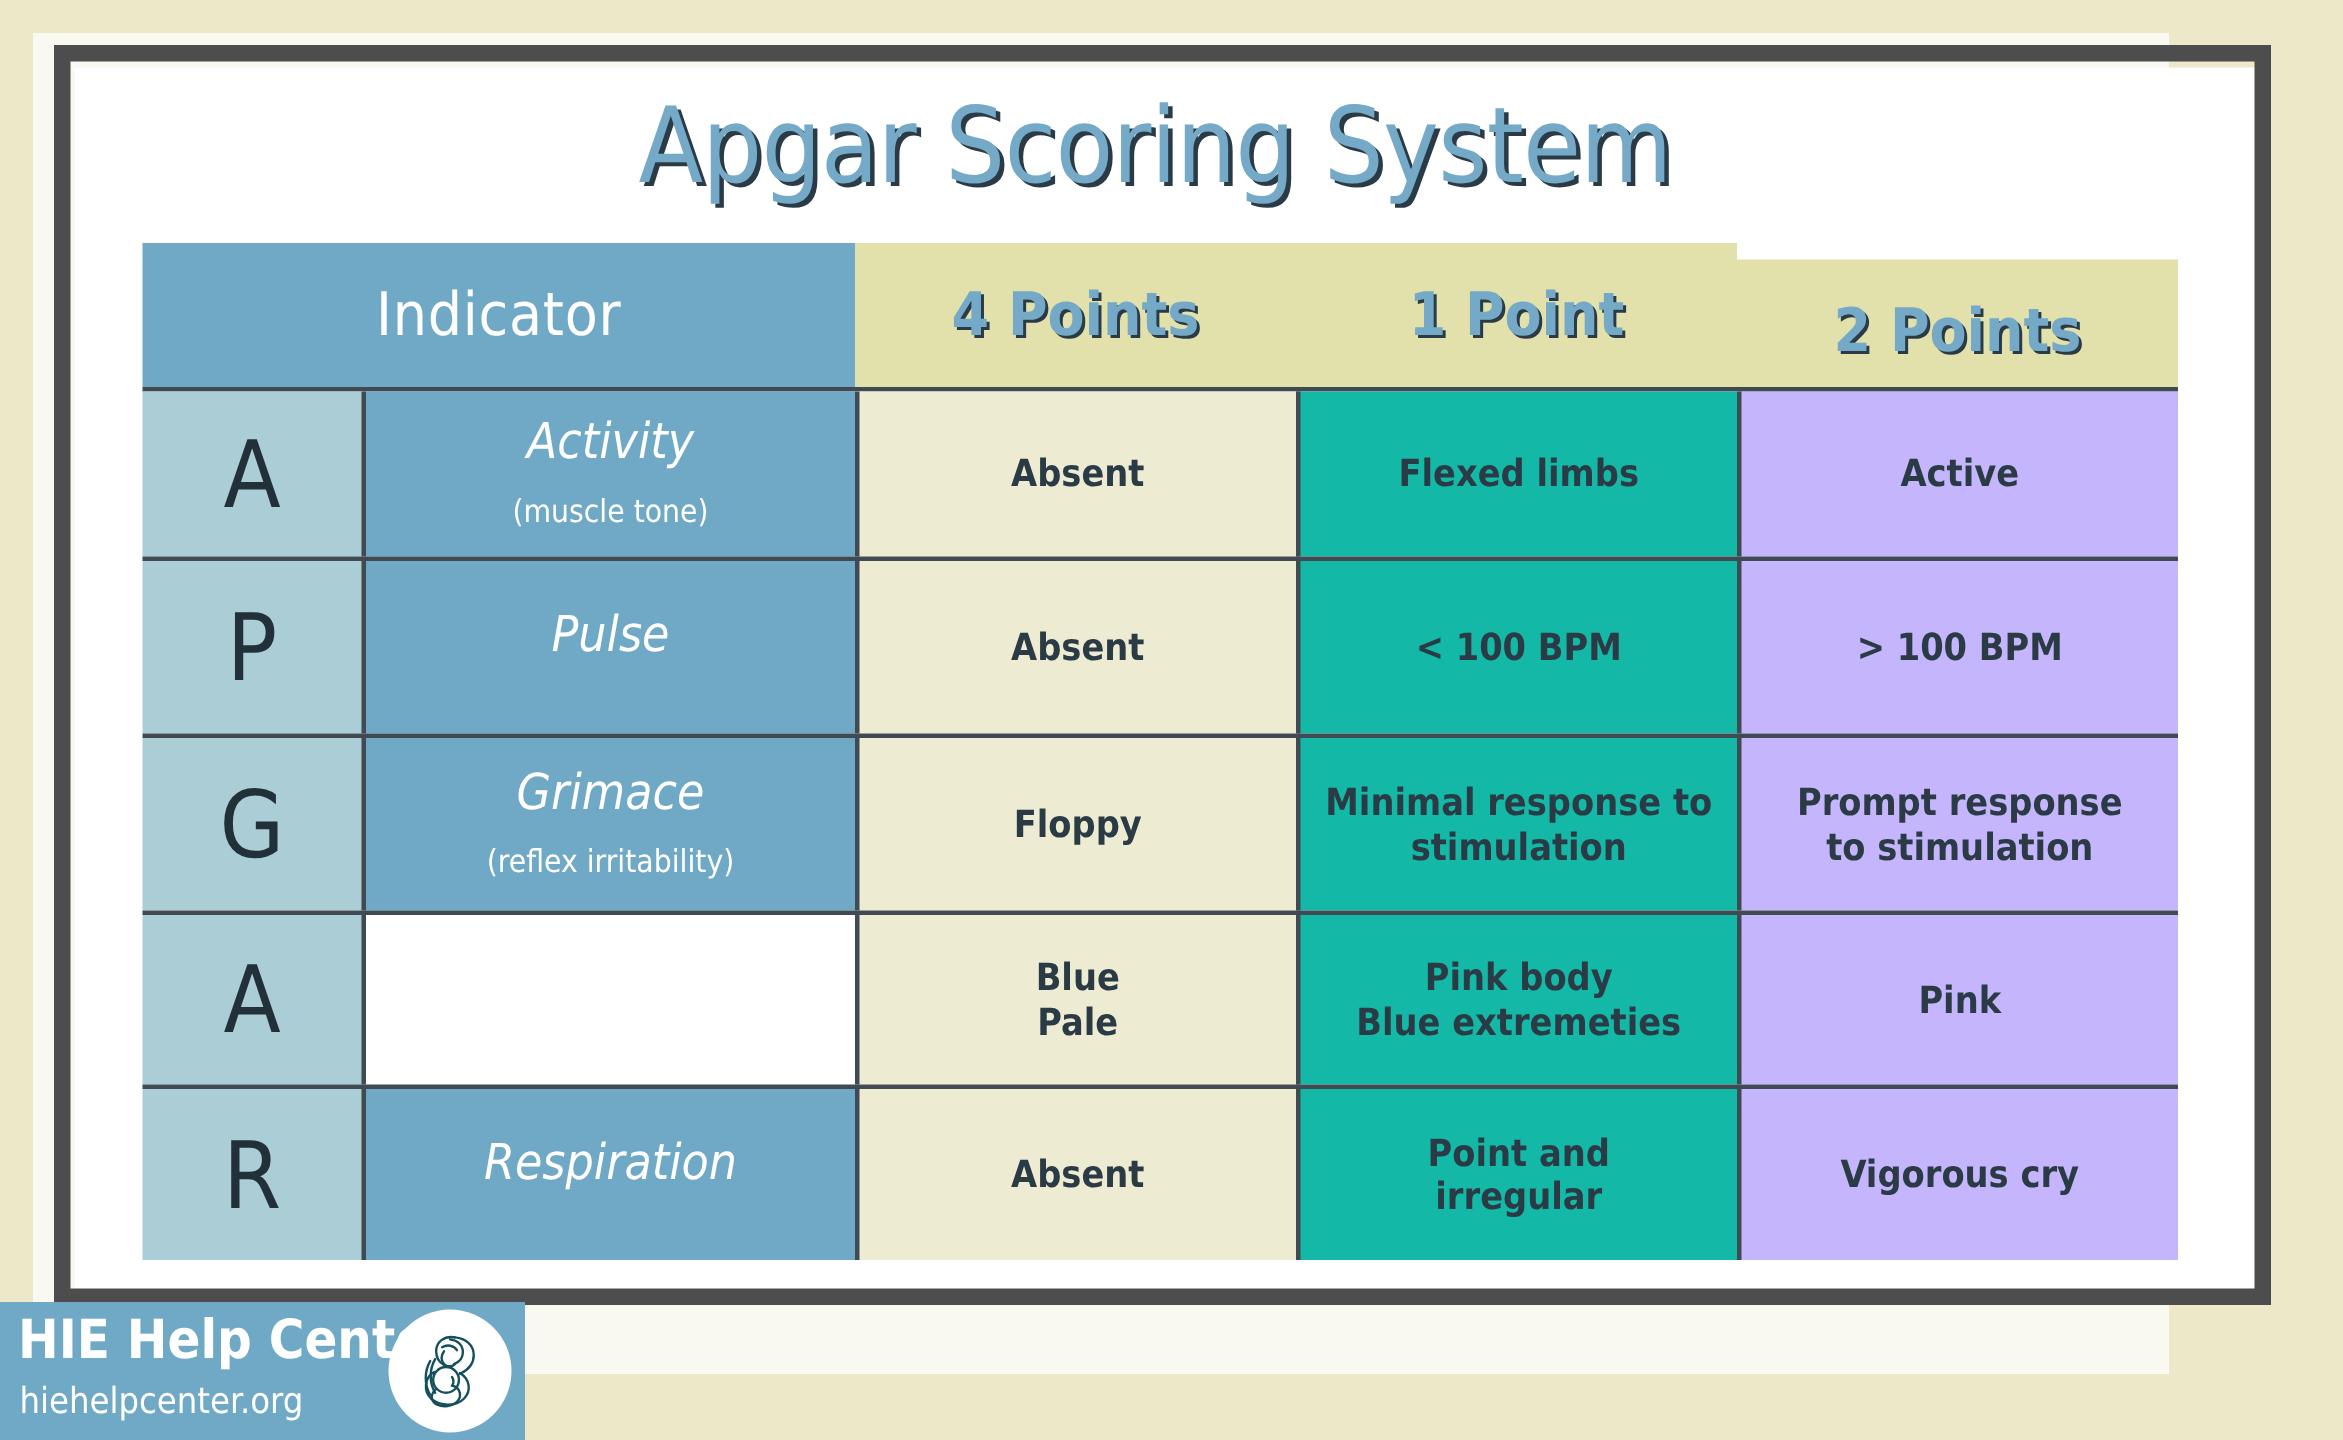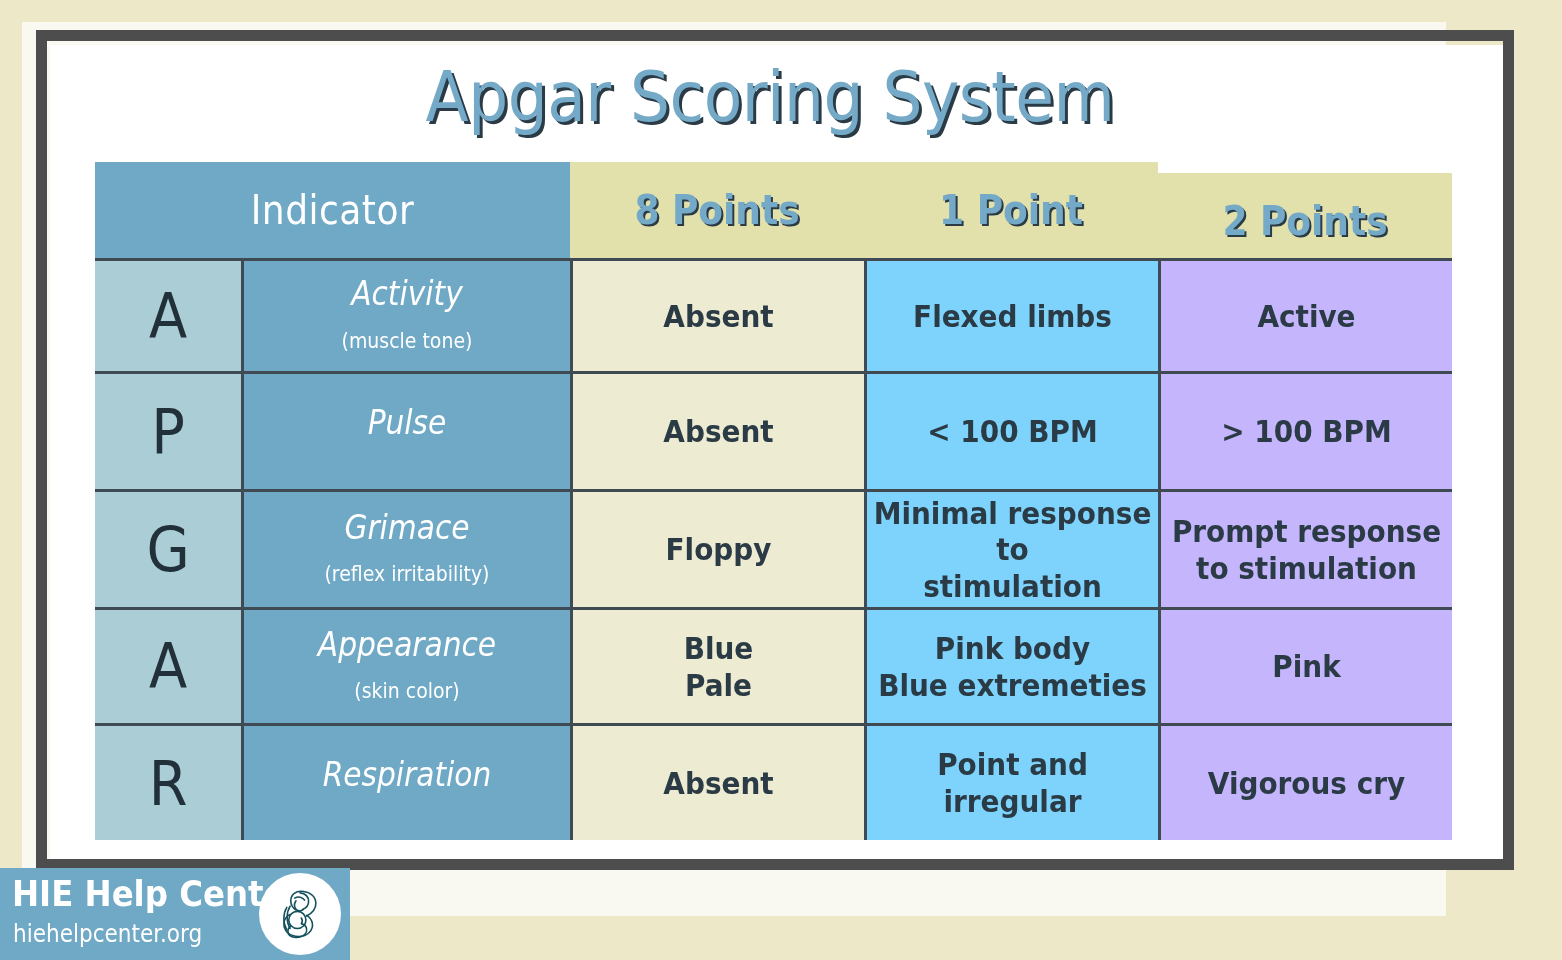--- a/index.html
+++ b/index.html
@@ -110,28 +110,28 @@
     color:#ffffff;
     flex-direction:column;
     font-family:"DejaVu Sans Condensed","Liberation Sans",sans-serif;
   }
   .c-name .nm{font-size:33px;line-height:1.05;font-style:italic;}
   .c-name .sub{font-size:21px;line-height:1.3;margin-top:16px;}
 
   .c-v{
     color:#2b3b46;
     font-family:"DejaVu Sans Condensed","Liberation Sans",sans-serif;
-    font-size:31px;
+    font-size:25px;
     font-weight:600;
     line-height:1.18;
     border-left:3px solid #3f4a52;
     white-space:pre-line;
   }
   .c-v0{left:475px;width:294px;background:#edebd2;}
-  .c-v1{left:769px;width:294px;background:#7dd3fc;text-align:center;}
+  .c-v1{left:769px;width:294px;background:#14b8a6;text-align:center;}
   .c-v2{left:1063px;width:294px;background:#c4b5fd;}
 
   
   #logo{
     position:absolute;left:0;top:868px;
     width:350px;height:92px;
     background:#6fa9c5;
   }
   #logo .brand{
     position:absolute;left:12px;top:8px;
@@ -161,21 +161,21 @@
   <div id="sheet"></div>
 
   <div id="frame"></div>
 
   <div id="title">Apgar Scoring System</div>
 
   <div id="table">
 
     <div class="hdr-row">
       <div class="hdr-ind">Indicator</div>
-      <div class="hdr-pt hdr-p0">8 Points</div>
+      <div class="hdr-pt hdr-p0">4 Points</div>
       <div class="hdr-pt hdr-p1">1 Point</div>
       <div class="hdr-pt hdr-p2">2 Points</div>
     </div>
 
     <div class="rows">
 
       <div class="row" style="height:113px;">
         <div class="cell c-letter">A</div>
         <div class="cell c-name">
           <span class="nm">Activity</span>
@@ -205,24 +205,20 @@
         </div>
         <div class="cell c-v c-v0">Floppy</div>
         <div class="cell c-v c-v1">Minimal response to
 stimulation</div>
         <div class="cell c-v c-v2">Prompt response
 to stimulation</div>
       </div>
 
       <div class="row" style="height:116px;">
         <div class="cell c-letter">A</div>
-        <div class="cell c-name">
-          <span class="nm">Appearance</span>
-          <span class="sub">(skin color)</span>
-        </div>
         <div class="cell c-v c-v0">Blue
 Pale</div>
         <div class="cell c-v c-v1">Pink body
 Blue extremeties</div>
         <div class="cell c-v c-v2">Pink</div>
       </div>
 
       <div class="row" style="height:117px;">
         <div class="cell c-letter">R</div>
         <div class="cell c-name">

